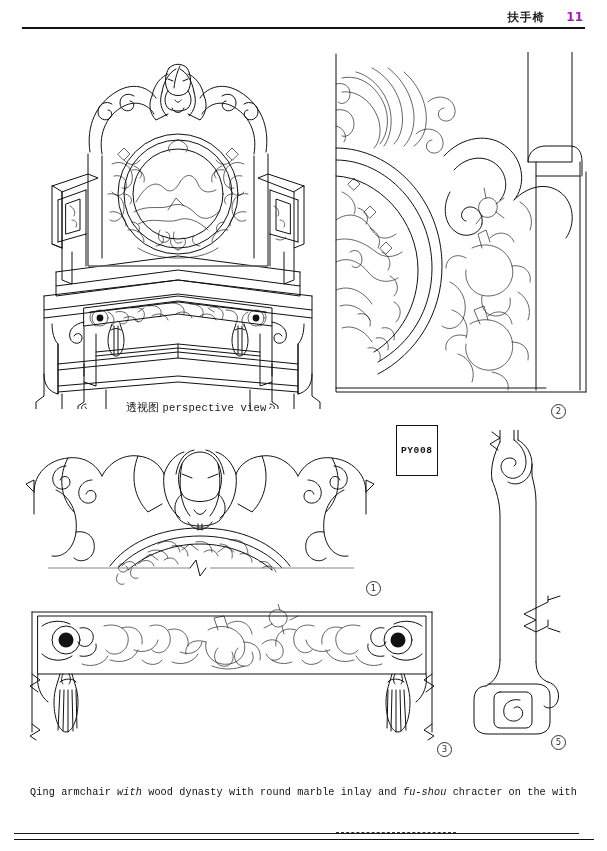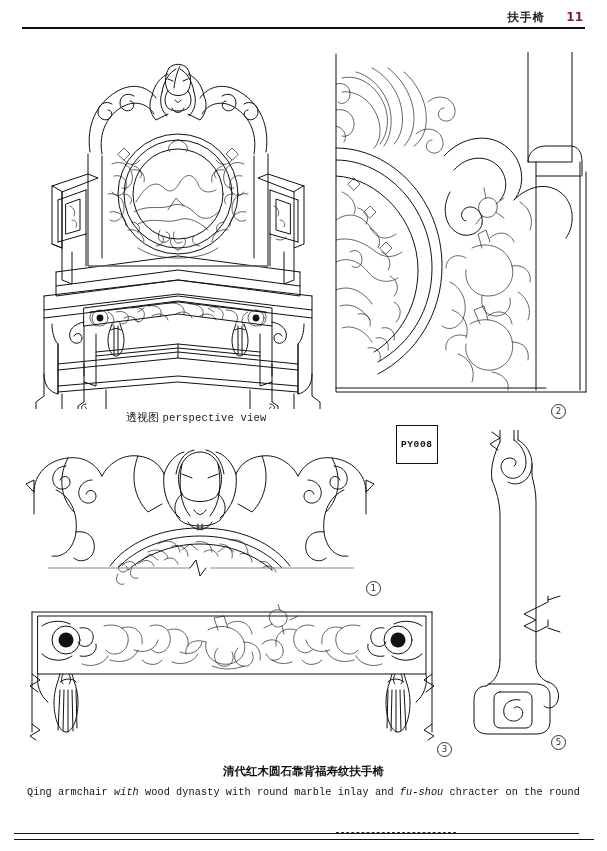--- a/index.html
+++ b/index.html
@@ -10,21 +10,21 @@
   .page{position:absolute;left:0;top:0;width:607px;height:610px;}
 
   
   .hdr{position:absolute;left:0;top:6px;width:607px;height:26px;}
   .hdr-title{
     position:absolute;right:62px;top:4px;font-family:"DejaVu Sans",sans-serif;
     font-size:11.5px;font-weight:700;letter-spacing:1px;color:#222;
   }
   .hdr-page{
     position:absolute;right:24px;top:4px;font-family:"DejaVu Sans",sans-serif;
-    font-size:12px;font-weight:700;color:#7f1d1d;
+    font-size:12px;font-weight:700;color:#a21caf;
   }
   .hdr-rule{position:absolute;left:22px;top:27px;width:563px;height:1.6px;background:#111;}
 
   
   .ftr-rule{position:absolute;left:14px;top:839px;width:580px;height:1.4px;background:#111;}
   .wm-line{
     position:absolute;left:14px;top:833px;width:565px;height:0;
     border-top:1.5px solid #1a1a1a;
   }
   .wm-dash{
@@ -32,37 +32,37 @@
     border-top:1.6px dashed #333;
   }
   .wm-text{
     position:absolute;left:382px;top:822px;font-family:"DejaVu Sans",sans-serif;
     font-size:14.5px;font-weight:700;color:#2b2b2b;letter-spacing:.5px;
     opacity:.88;white-space:nowrap;
   }
 
   
   .cap-persp{
-    position:absolute;left:126px;top:410px;font-size:11px;color:#1a1a1a;
+    position:absolute;left:126px;top:400px;font-size:11px;color:#1a1a1a;
     font-family:"DejaVu Sans",sans-serif;white-space:nowrap;
   }
   .cap-persp .en{font-family:"Liberation Mono",monospace;font-size:10.5px;letter-spacing:.2px;}
   .cap-cn{
     position:absolute;left:0;top:764px;width:607px;text-align:center;
     font-family:"DejaVu Sans",sans-serif;font-size:11.5px;font-weight:600;color:#111;
   }
   .cap-en{
     position:absolute;left:0;top:787px;width:607px;text-align:center;
     font-family:"Liberation Mono",monospace;font-size:10.2px;color:#111;letter-spacing:.1px;
   }
   .cap-en i{font-style:italic;}
 
   
   .codebox{
-    position:absolute;left:396px;top:425px;padding:13px 4px;border:1.4px solid #111;
+    position:absolute;left:396px;top:425px;padding:19px 4px;border:1.4px solid #111;
     font-family:"Liberation Mono",monospace;font-size:9.5px;font-weight:700;
     letter-spacing:.6px;color:#111;background:#fff;
   }
 
   
   .mark{
     position:absolute;width:13px;height:13px;border:1px solid #333;border-radius:50%;
     font-family:"DejaVu Sans",sans-serif;font-size:8.5px;line-height:12px;
     text-align:center;color:#333;background:#fff;
   }
@@ -530,20 +530,19 @@
 
       <path d="M34 256 C26 256 22 262 22 270 L22 292 C22 300 28 304 36 304 L84 304 C92 304 98 300 98 292 L98 266 C98 258 92 254 84 254 L36 254"></path>
       <path d="M96 252 C104 254 108 262 106 270 C104 278 96 280 92 276"></path>
 
       <rect x="42" y="262" width="38" height="36" rx="6"></rect>
       <path d="M68 270 C58 268 50 274 52 284 C54 292 66 294 70 286 C73 280 66 274 62 278"></path>
     </g>
   </svg>
   <div class="mark m5">5</div>
 
-  <div class="cap-cn">清代红木圆石靠背福寿纹扶手椅</div>
-  <div class="cap-en"><span>Qing armchair </span><i>with</i><span> wood dynasty with round marble inlay and </span><i>fu-shou</i><span> chracter on the round</span></div>
+  <div class="cap-en"><span>Qing armchair </span><i>with</i><span> wood dynasty with round marble inlay and </span><i>fu-shou</i><span> chracter on the with</span></div>
 
   <div class="wm-line"></div>
   <div class="wm-dash"></div>
   <div class="ftr-rule"></div>
 
 </div>
 
 </body></html>

